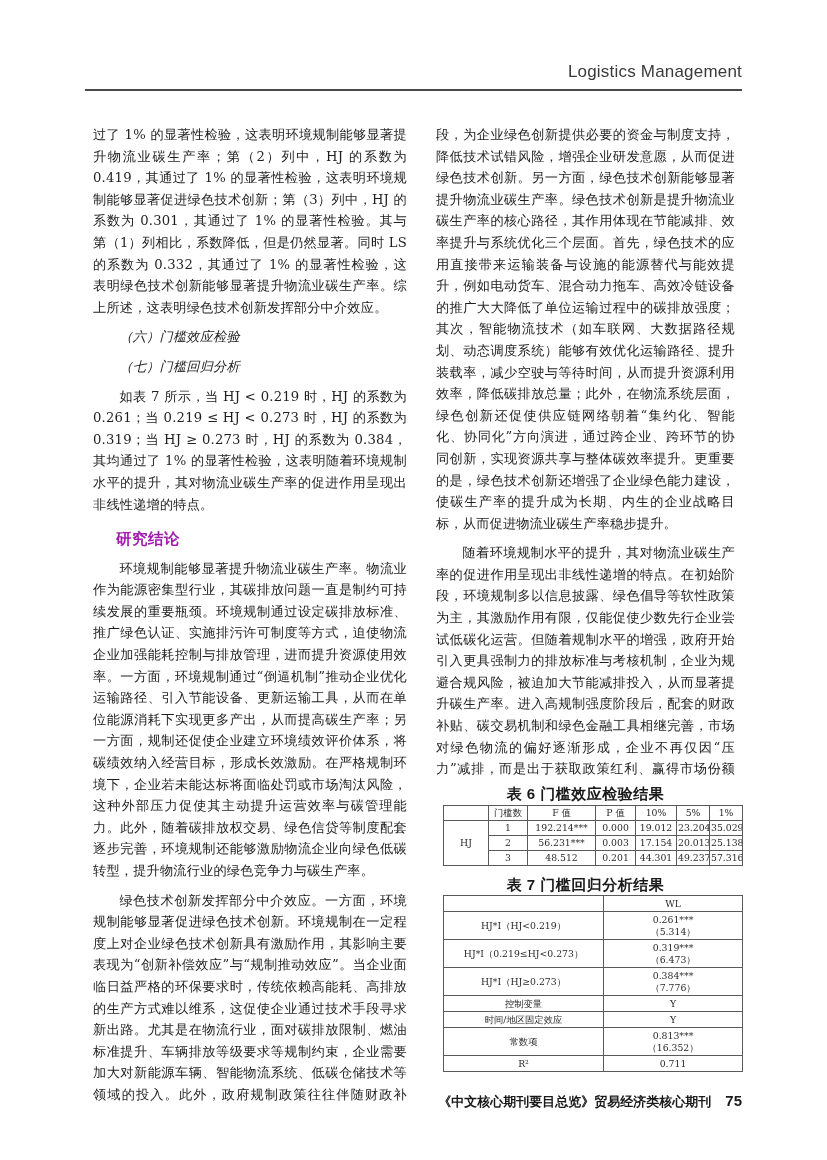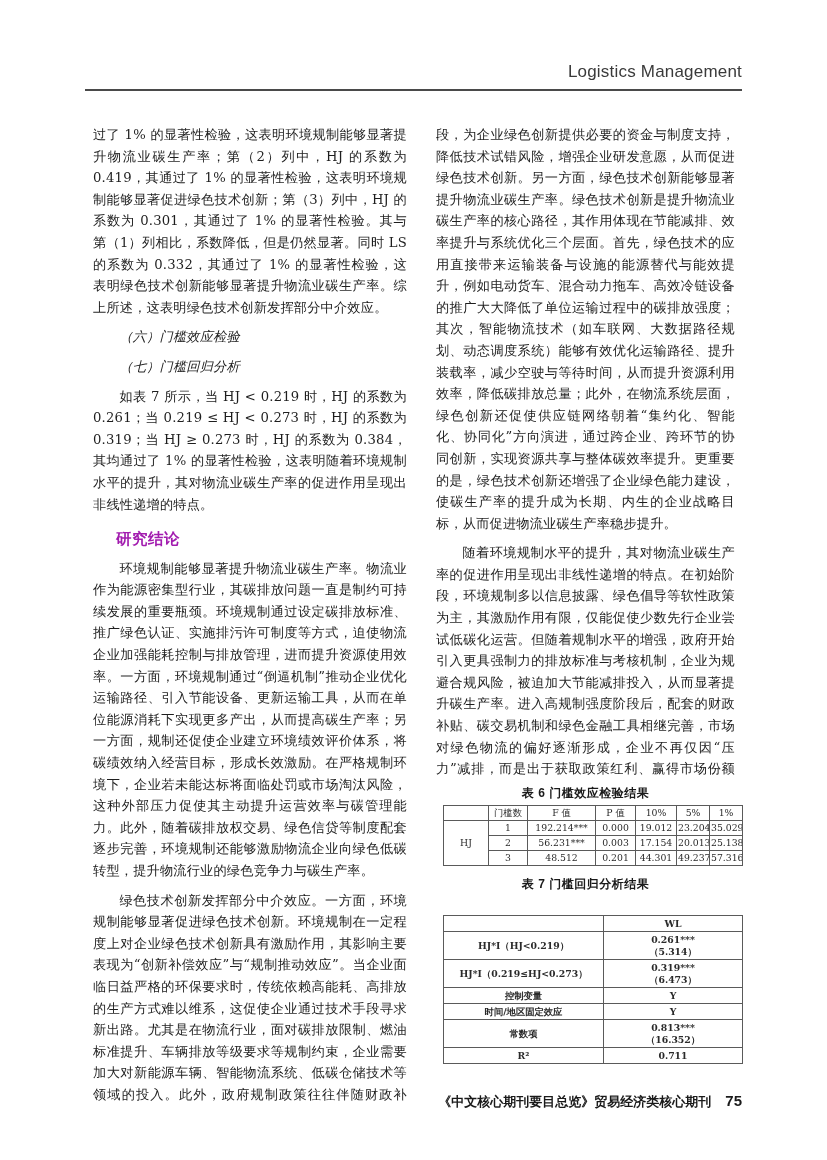--- a/index.html
+++ b/index.html
@@ -26,31 +26,31 @@
   .indent{text-indent:2em;}
   .sub-heading{text-indent:2em;font-style:italic;}
   .section-title{
     margin:13px 0 5px 0;text-indent:2em;
     font-family:"Liberation Sans","DejaVu Sans",sans-serif;
     font-weight:bold;font-size:15.5px;letter-spacing:.5px;color:#a21caf;
   }
   .table-title{
     position:absolute;left:428px;width:315px;text-align:center;
     font-family:"Liberation Sans","DejaVu Sans",sans-serif;
-    font-weight:bold;font-size:12px;color:#1a1a1a;letter-spacing:.5px;
+    font-weight:bold;font-size:15px;color:#1a1a1a;letter-spacing:.5px;
   }
   #table6-title{top:785px;}
   #table7-title{top:876px;}
   table.data-table{
     position:absolute;left:443px;width:299px;border-collapse:collapse;
     font-size:9.3px;line-height:12px;color:#2a2a2a;table-layout:fixed;
     border:1.5px solid #3c3c3c;
   }
   #table6{top:805px;}
-  #table7{top:915px;font-weight:bold;}
+  #table7{top:895px;}
   table.data-table td{
     border:1px solid #5a5a5a;text-align:center;vertical-align:middle;
     padding:1px 1px;overflow:hidden;white-space:nowrap;
   }
   #table7 td{padding:1.5px 1px;}
   .tstat:empty{display:none;}
   .footer{
     position:absolute;top:1092px;right:85px;
     font-weight:bold;font-size:13px;color:#1a1a1a;
     display:flex;align-items:baseline;gap:14px;
@@ -147,20 +147,27 @@
     </td>
   </tr>
   <tr>
     <td>HJ*I（0.219≤HJ&lt;0.273）</td>
     <td>
       <div class="coef">0.319***</div>
       <div class="tstat">（6.473）</div>
     </td>
   </tr>
   <tr>
+    <td>HJ*I（HJ≥0.273）</td>
+    <td>
+      <div class="coef">0.384***</div>
+      <div class="tstat">（7.776）</div>
+    </td>
+  </tr>
+  <tr>
     <td>控制变量</td>
     <td>
       <div class="coef">Y</div>
 
     </td>
   </tr>
   <tr>
     <td>时间/地区固定效应</td>
     <td>
       <div class="coef">Y</div>

